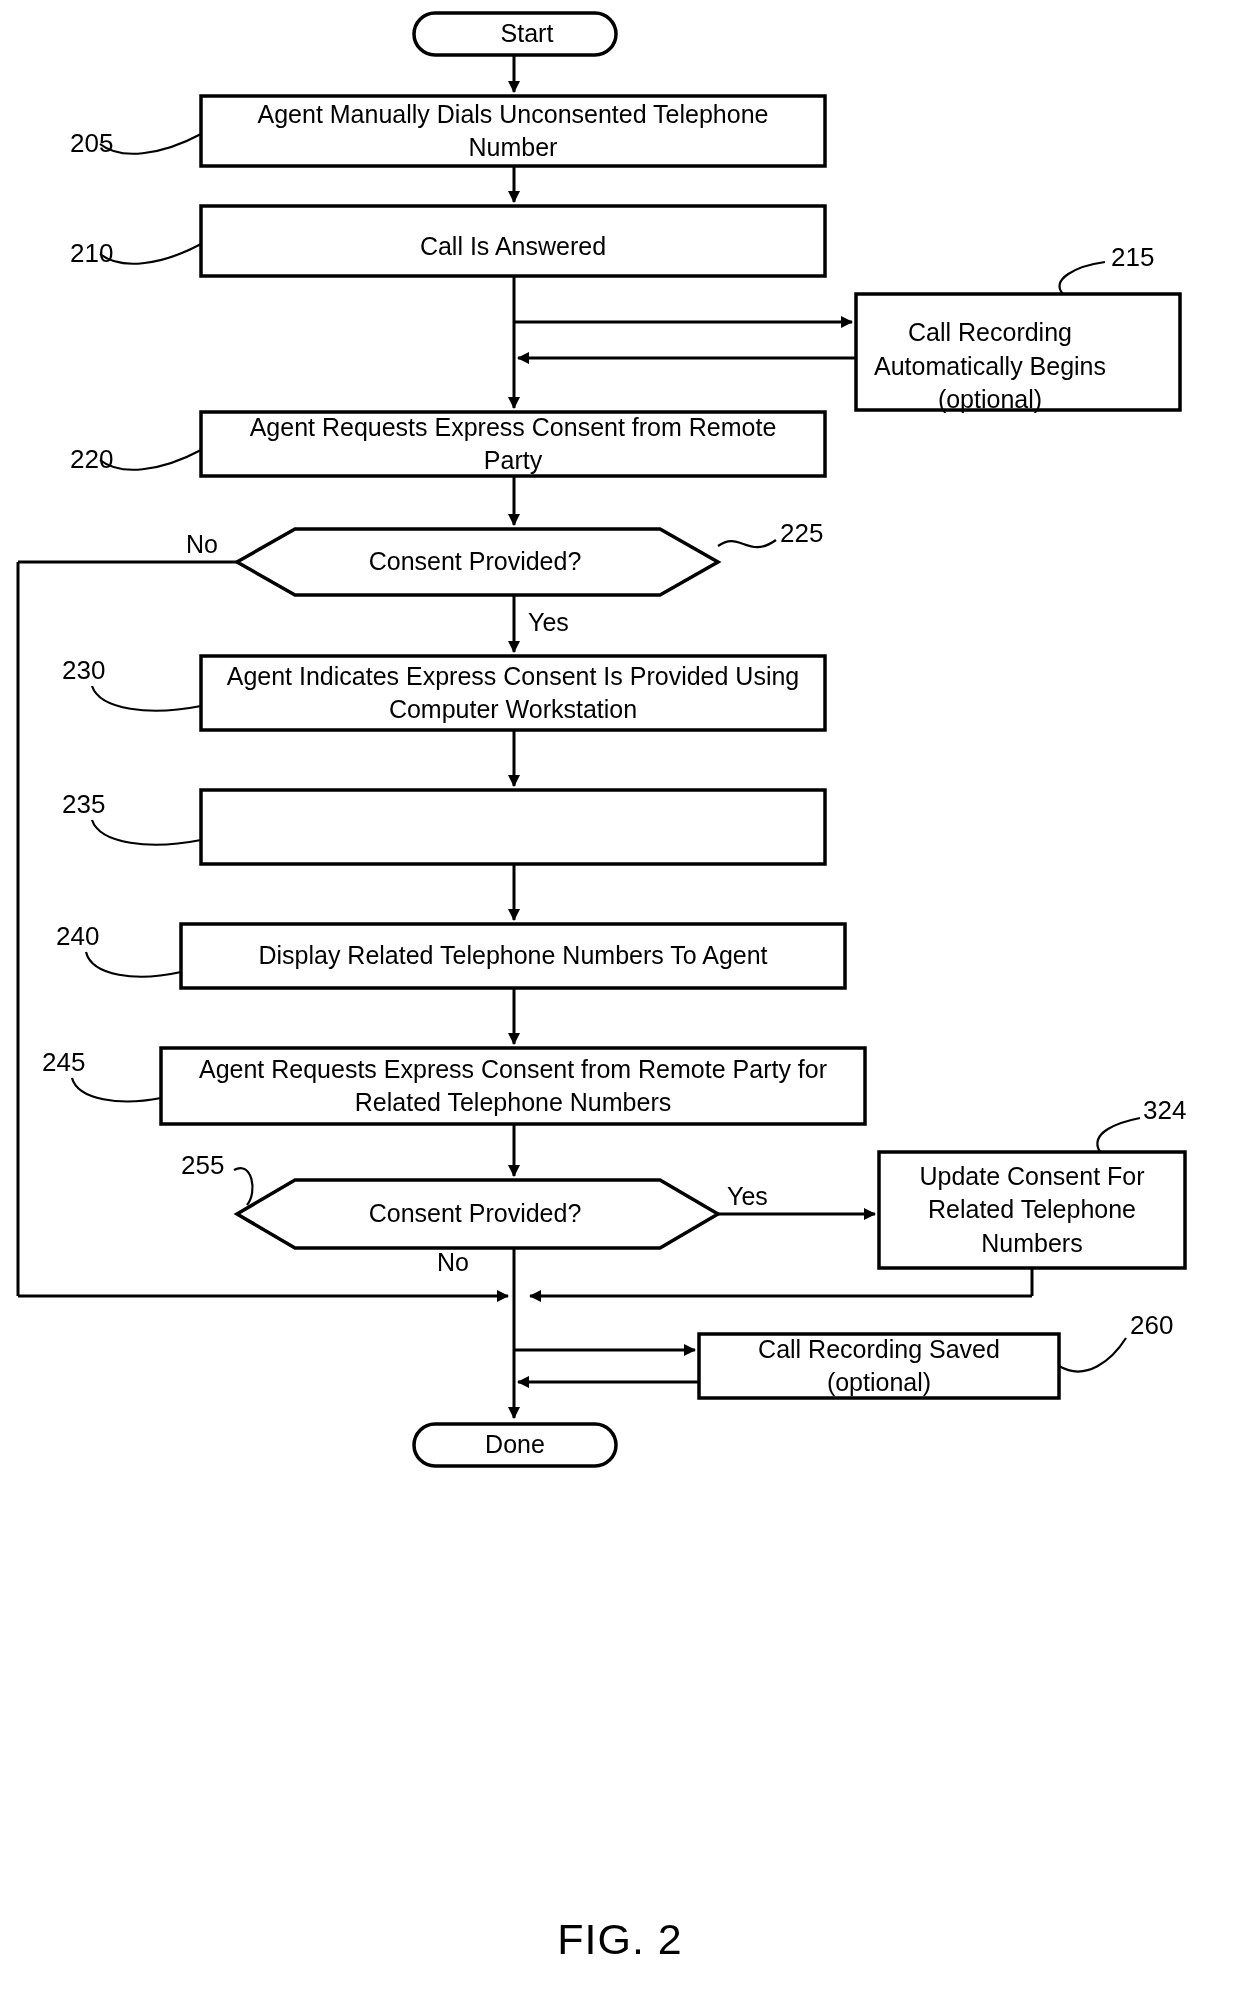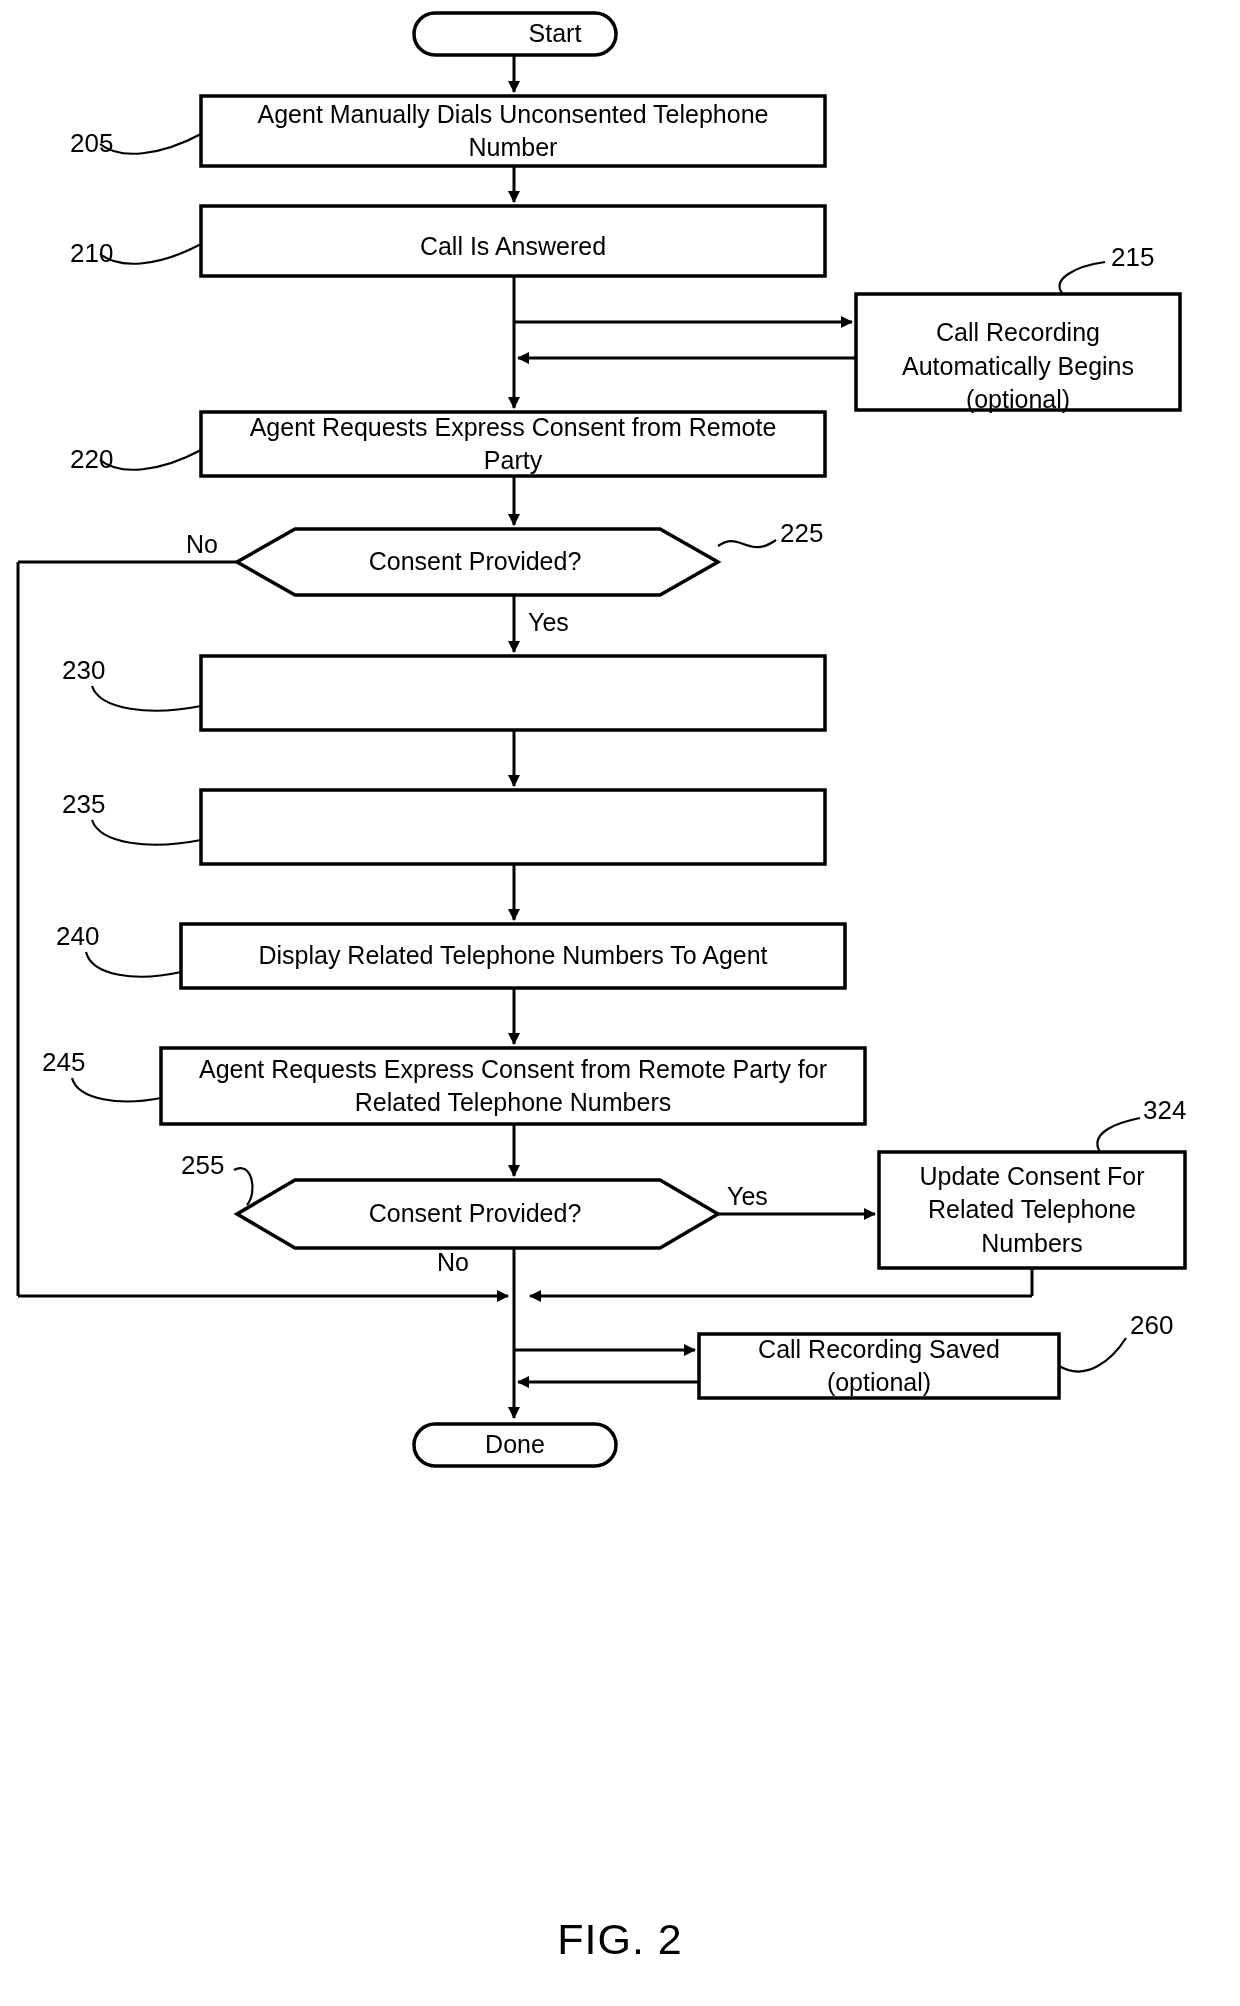--- a/index.html
+++ b/index.html
@@ -155,32 +155,33 @@
         <path d="M92,820 C100,844 150,850 201,840"></path>
         <path d="M86,952 C92,976 136,982 181,972"></path>
         <path d="M72,1078 C78,1100 120,1106 161,1098"></path>
         <path d="M234,1170 C252,1160 258,1192 247,1205"></path>
         <path d="M1100,1152 C1088,1132 1120,1122 1140,1118"></path>
         <path d="M1059,1366 C1086,1382 1112,1360 1126,1338"></path>
       </g>
     </g>
   </svg>
 
-  <div class="node-text" style="left:414px; top:13px; width:226px; height:42px;margin-left:28px;">Start</div>
+  <div class="node-text" style="left:414px; top:13px; width:226px; height:42px;">Start</div>
 
   <div class="node-text" style="left:211px; top:96px; width:604px; height:70px;">Agent Manually Dials Unconsented Telephone Number</div>
 
   <div class="node-text" style="left:211px; top:206px; width:604px; height:82px;">Call Is Answered</div>
 
-  <div class="node-text" style="left:866px; top:294px; width:304px; height:145px;">Call Recording Automatically Begins (optional)</div>
+  <div class="node-text" style="left:838px; top:294px; width:304px; height:145px;">Call Recording Automatically Begins (optional)</div>
 
   <div class="node-text" style="left:211px; top:412px; width:604px; height:64px;">Agent Requests Express Consent from Remote Party</div>
 
   <div class="node-text" style="left:265px; top:529px; width:420px; height:66px;">Consent Provided?</div>
 
+  <div class="node-text" style="left:211px; top:656px; width:604px; height:74px;">Agent Indicates Express Consent Is Provided Using Computer Workstation</div>
 
 
   <div class="node-text" style="left:191px; top:924px; width:644px; height:64px;">Display Related Telephone Numbers To Agent</div>
 
   <div class="node-text" style="left:176px; top:1048px; width:674px; height:76px;">Agent Requests Express Consent from Remote Party for Related Telephone Numbers</div>
 
   <div class="node-text" style="left:265px; top:1180px; width:420px; height:68px;">Consent Provided?</div>
 
   <div class="node-text" style="left:889px; top:1152px; width:286px; height:116px;">Update Consent For Related Telephone Numbers</div>
 

